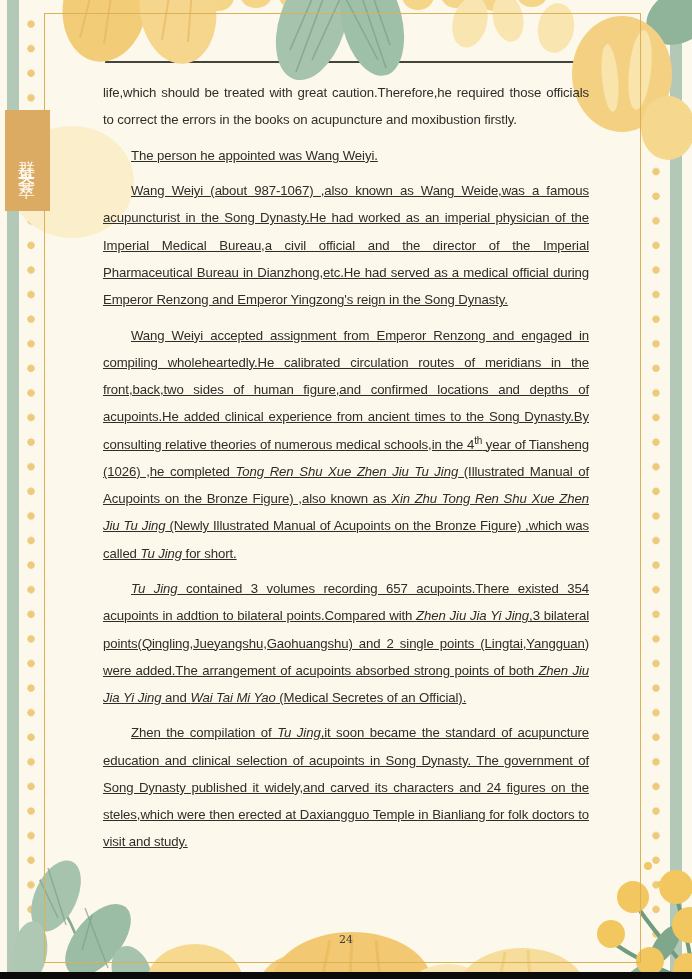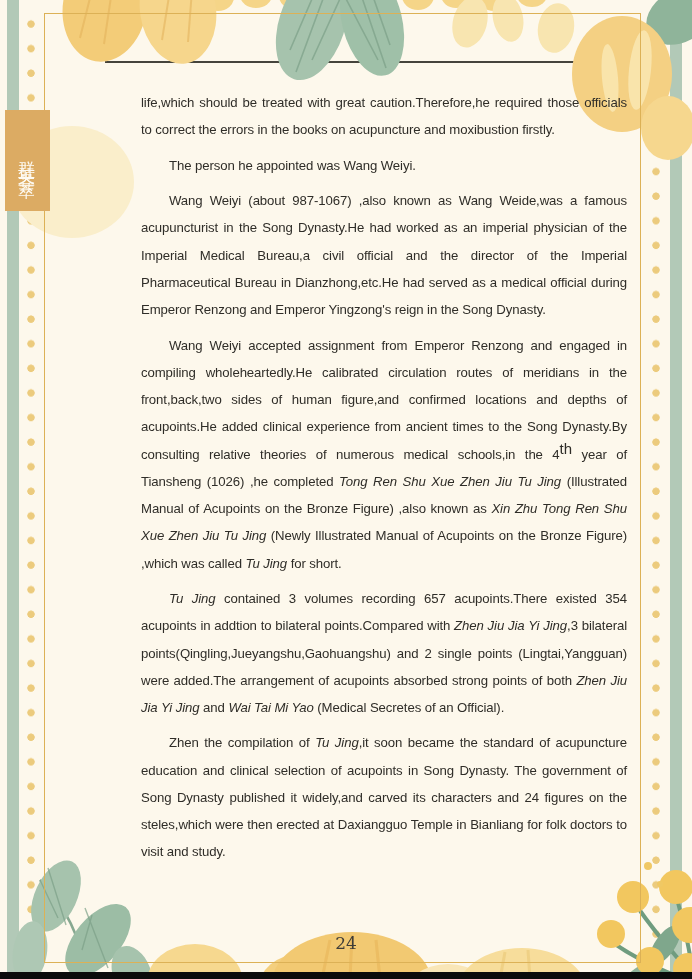--- a/index.html
+++ b/index.html
@@ -41,38 +41,37 @@
     width: 45px; height: 101px;
     background: #dcab63;
     z-index: 5;
     display: flex; align-items: center; justify-content: center;
     writing-mode: vertical-rl; text-orientation: upright;
     color: #fdfaf2; font-family: "DejaVu Serif", serif;
     font-size: 17px; letter-spacing: 7px;
   }
 
   .article {
-    position: absolute; left: 103px; top: 89px; width: 486px;
+    position: absolute; left: 103px; top: 79px; width: 486px;
     z-index: 4;
     font-size: 13.2px; line-height: 27.25px; letter-spacing: -0.1px;
     color: #2f2d28;
     text-align: justify;
-    margin-left: 38px;
   }
   .article p { margin: 0; }
   .article p + p { margin-top: 8.2px; }
-  .article p.indent { text-indent: 28px; }
+  .article p.indent { text-indent: 28px; text-decoration: underline; }
   .article i { font-style: italic; }
-  .article sup { font-size: 15px; line-height: 0; vertical-align: super; }
+  .article sup { font-size: 10px; line-height: 0; vertical-align: super; }
 
   .page-number {
     position: absolute; left: 0; top: 933px; width: 100%;
     text-align: center; z-index: 4;
     font-family: "DejaVu Serif", serif;
-    font-size: 17px; color: #3e3d38;
+    font-size: 11px; color: #3e3d38;
   }
 
   .bottom-bar {
     position: absolute; left: 0; bottom: 0;
     width: 100%; height: 7px; background: #0b0b0b; z-index: 7;
   }
 </style>
 </head>
 <body>
 

